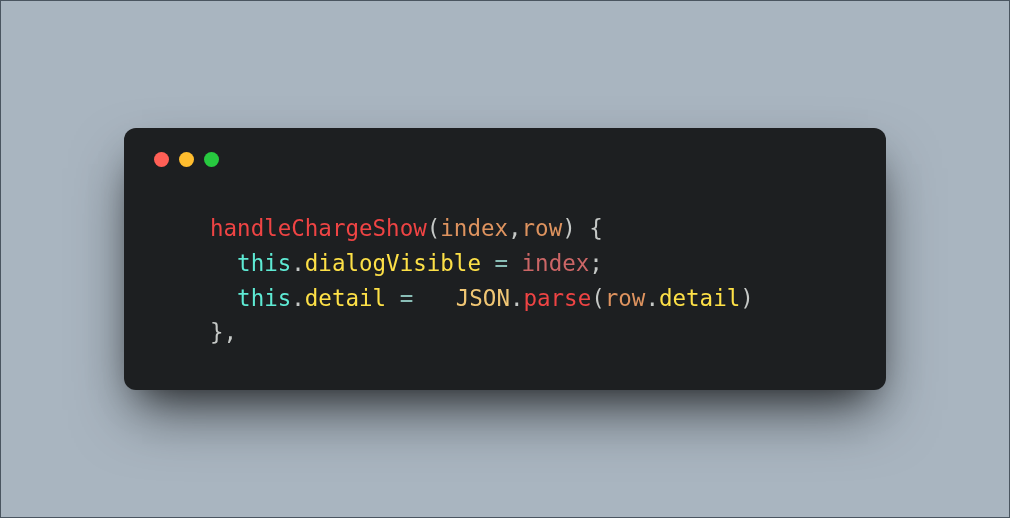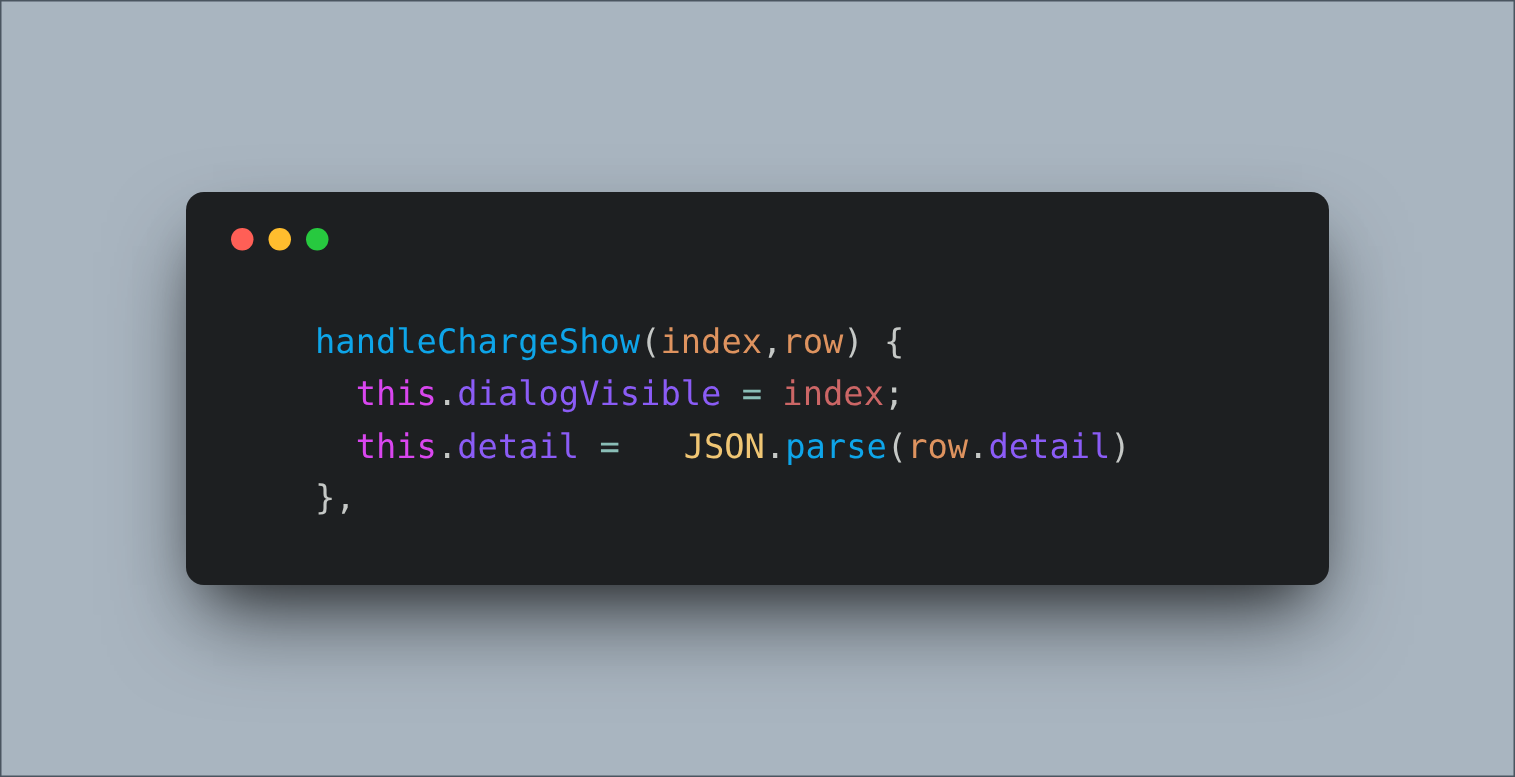--- a/index.html
+++ b/index.html
@@ -35,25 +35,25 @@
   .dot.yellow { background: #ffbd2e; }
   .dot.green { background: #27c93f; }
   .code {
     font-size: 22.5px;
     line-height: 1.55;
     white-space: pre;
     color: #c5c8c6;
     padding-left: 58px;
     padding-bottom: 10px;
   }
-  .tok-fn { color: #0ea5e9; }       
+  .tok-fn { color: #ef4444; }       
   .tok-id { color: #de935f; text-align: right; }       
   .tok-true { color: #cc6666; }     
-  .tok-this { color: #d946ef; }     
-  .tok-prop { color: #8b5cf6; }     
+  .tok-this { color: #5eead4; }     
+  .tok-prop { color: #fde047; }     
   .tok-obj { color: #f0c674; margin-left: 29px; }      
   .tok-plain { color: #c5c8c6; }
   .tok-punc { color: #c5c8c6; }
   .tok-op { color: #8abeb7; }       
 </style>
 </head>
 <body>
 
 <div class="window">
   <div class="traffic-lights">

